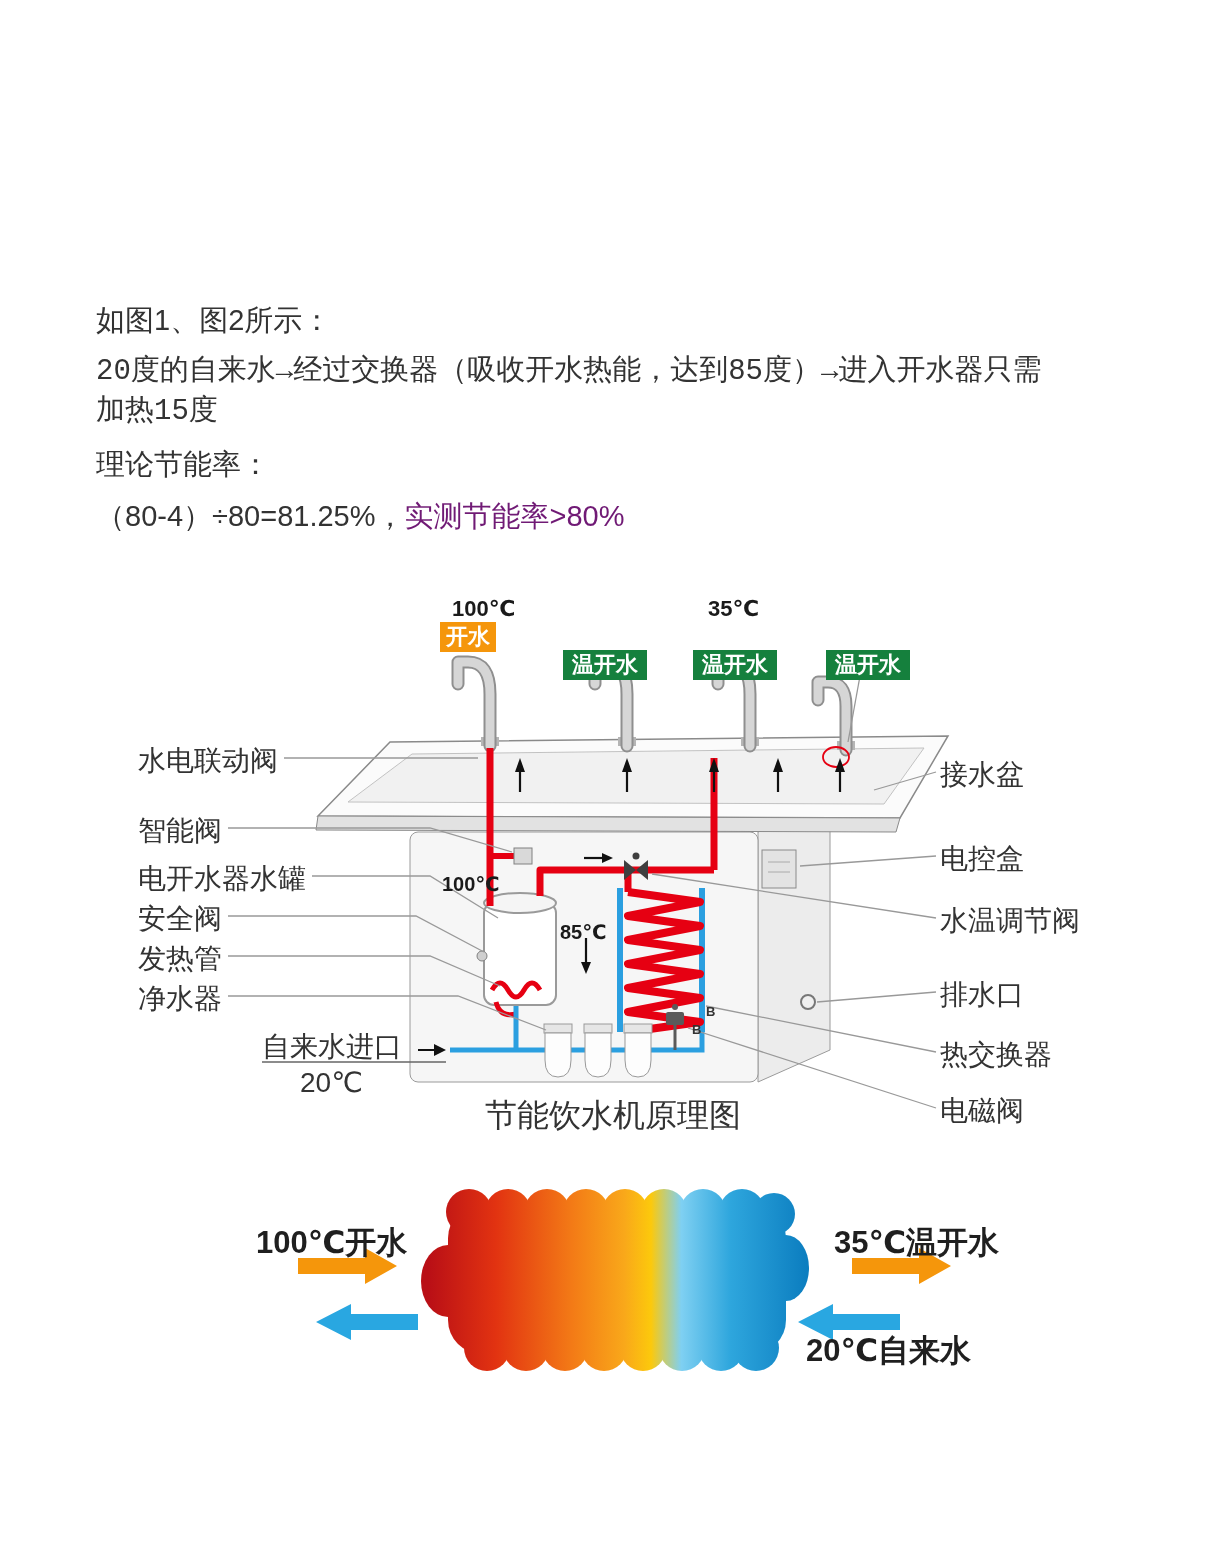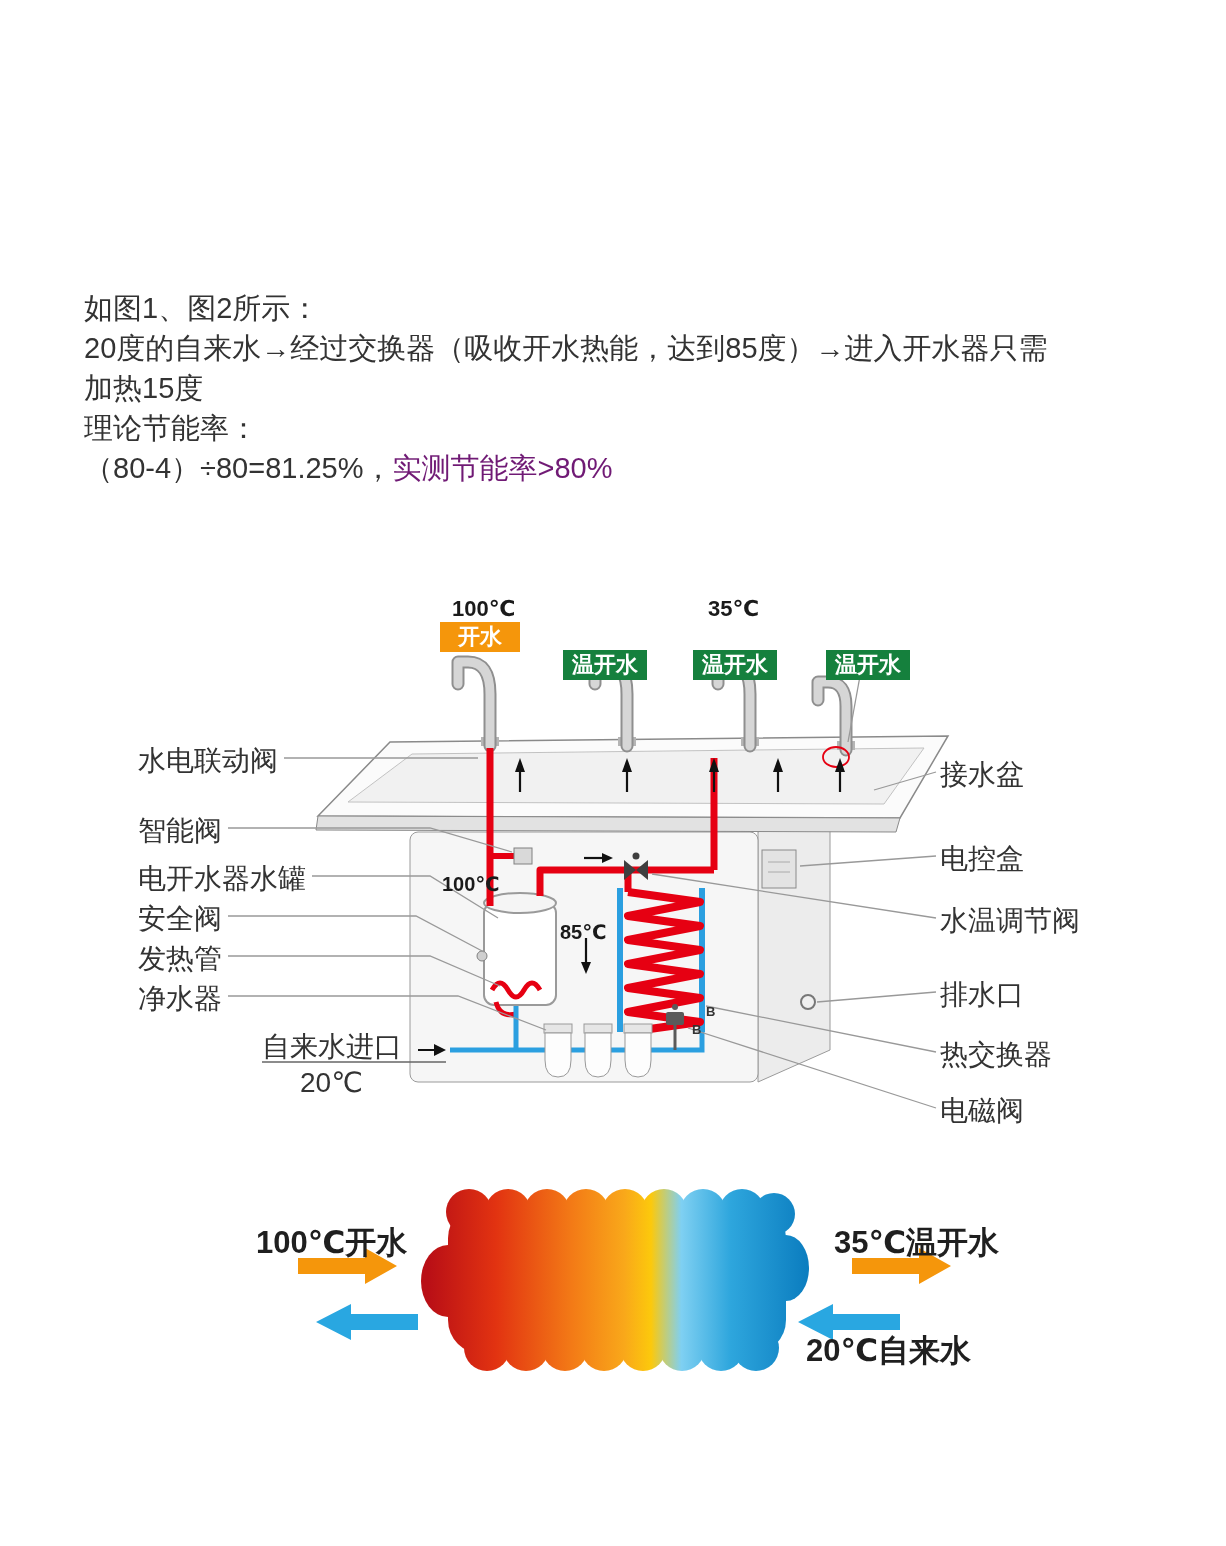--- a/index.html
+++ b/index.html
@@ -2,22 +2,22 @@
 <html><head>
 <meta charset="utf-8">
 <style>
   * { margin:0; padding:0; box-sizing:border-box; }
   body { background:#ffffff; font-family:"Liberation Sans","DejaVu Sans",sans-serif; }
   .page { position:relative; width:1226px; height:1546px; background:#fff; overflow:hidden; color:#333; }
   .title { position:absolute; top:130px; left:0; width:100%; text-align:center;
            font-size:76px; font-weight:700; letter-spacing:4px; color:#3c3c3c; white-space:nowrap; }
   .title .hl { color:#e60012; }
   .intro { position:absolute; left:84px; top:288px; width:980px; font-size:29px; line-height:1.38; color:#333; }
-  .intro p { margin:0; }
-  .mt8  { margin-top:8px; }
+  .intro p { margin:12px; }
+  .mt8  { margin-top:8px;font-family:Liberation Mono, monospace; }
   .mt36 { margin-top:40px; }
   .mt6  { margin-top:10px; }
   .red  { color:#701a75; }
   .art  { position:absolute; left:0; top:0; width:1226px; height:1546px; }
   .lbl  { position:absolute; font-size:28px; color:#333; white-space:nowrap; }
   .t22b { position:absolute; font-size:22px; font-weight:700; color:#1a1a1a; white-space:nowrap; }
   .t20b { position:absolute; font-size:20px; font-weight:700; color:#1a1a1a; white-space:nowrap; }
   .tb   { position:absolute; font-size:13px; font-weight:700; color:#333; }
   .badge { position:absolute; height:30px; line-height:30px; text-align:center; color:#fff;
            font-size:22px; font-weight:700; white-space:nowrap; }
@@ -199,21 +199,21 @@
     <g>
       <polygon points="298,1258 365,1258 365,1248 397,1266 365,1284 365,1274 298,1274" fill="#f5960b"></polygon>
       <polygon points="852,1258 919,1258 919,1248 951,1266 919,1284 919,1274 852,1274" fill="#f5960b"></polygon>
       <polygon points="418,1314 351,1314 351,1304 316,1322 351,1340 351,1330 418,1330" fill="#29a7e1"></polygon>
       <polygon points="900,1314 833,1314 833,1304 798,1322 833,1340 833,1330 900,1330" fill="#29a7e1"></polygon>
     </g>
   </svg>
 
   <span class="t22b" style="left:452px;top:596px">100℃</span>
   <span class="t22b" style="left:708px;top:596px">35℃</span>
-  <span class="badge badge-orange" style="left:440px;top:622px;width:80px">开水</span>
+  <span class="badge badge-orange" style="left:440px;top:622px;width:56px">开水</span>
   <span class="badge badge-blue" style="left:563px;top:622px;width:84px">温开水</span>
   <span class="badge badge-blue" style="left:693px;top:622px;width:84px">温开水</span>
   <span class="badge badge-blue" style="left:826px;top:622px;width:84px">温开水</span>
 
   <span class="lbl" style="left:138px;top:742px">水电联动阀</span>
   <span class="lbl" style="left:138px;top:812px">智能阀</span>
   <span class="lbl" style="left:138px;top:860px">电开水器水罐</span>
   <span class="lbl" style="left:138px;top:900px">安全阀</span>
   <span class="lbl" style="left:138px;top:940px">发热管</span>
   <span class="lbl" style="left:138px;top:980px">净水器</span>
@@ -225,19 +225,20 @@
   <span class="tb" style="left:706px;top:1004px">B</span>
   <span class="tb" style="left:692px;top:1022px">B</span>
 
   <span class="lbl" style="left:940px;top:756px">接水盆</span>
   <span class="lbl" style="left:940px;top:840px">电控盒</span>
   <span class="lbl" style="left:940px;top:902px">水温调节阀</span>
   <span class="lbl" style="left:940px;top:976px">排水口</span>
   <span class="lbl" style="left:940px;top:1036px">热交换器</span>
   <span class="lbl" style="left:940px;top:1092px">电磁阀</span>
 
+  <div class="caption" style="top:1094px">节能饮水机原理图</div>
 
   <span class="flow" style="left:256px;top:1222px">100℃开水</span>
   <span class="flow" style="left:834px;top:1222px">35℃温开水</span>
   <span class="flow" style="left:806px;top:1330px">20℃自来水</span>
 
 
 </div>
 
 </body></html>

